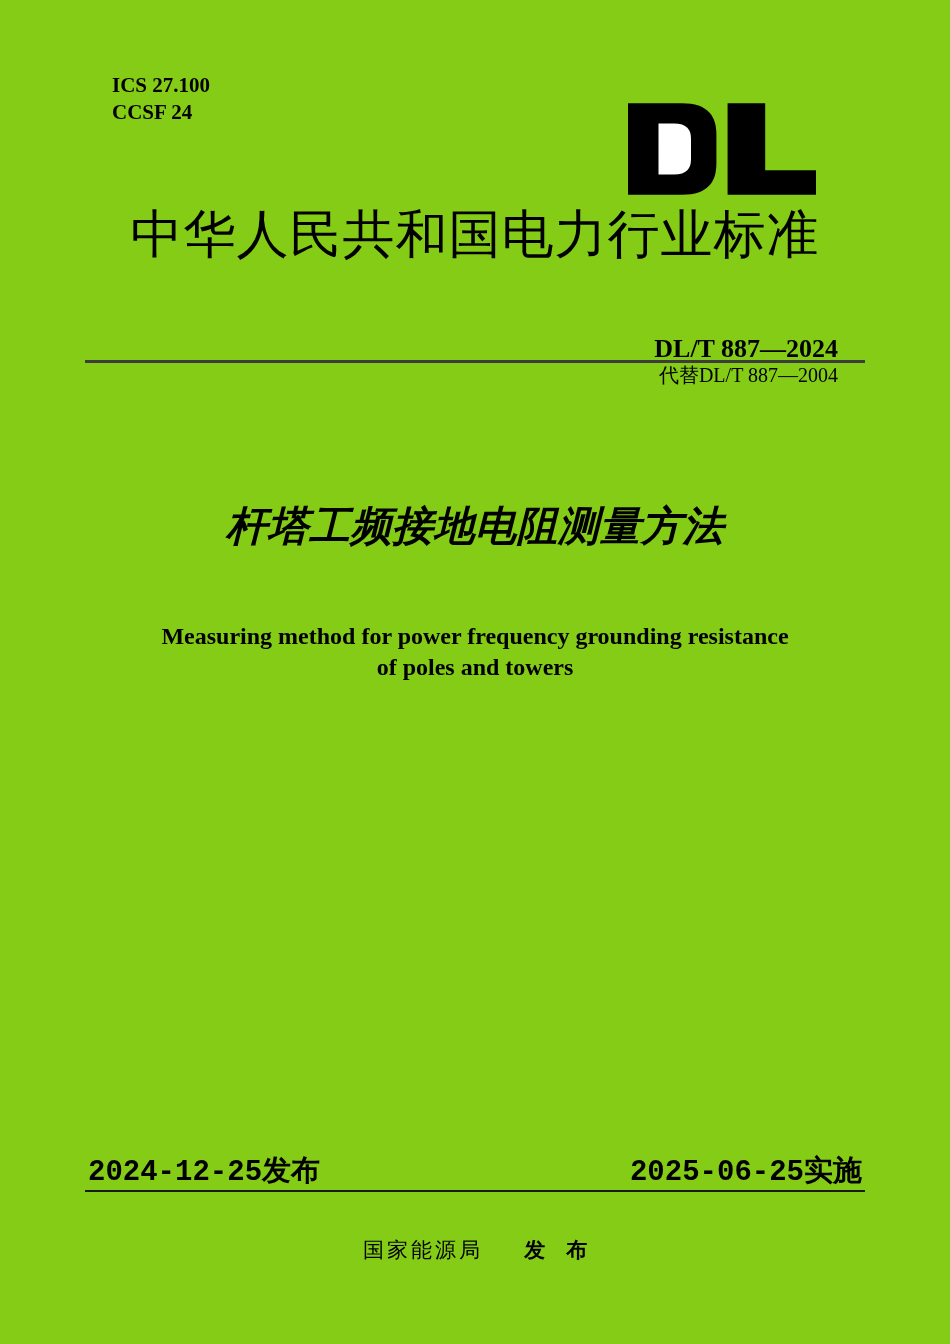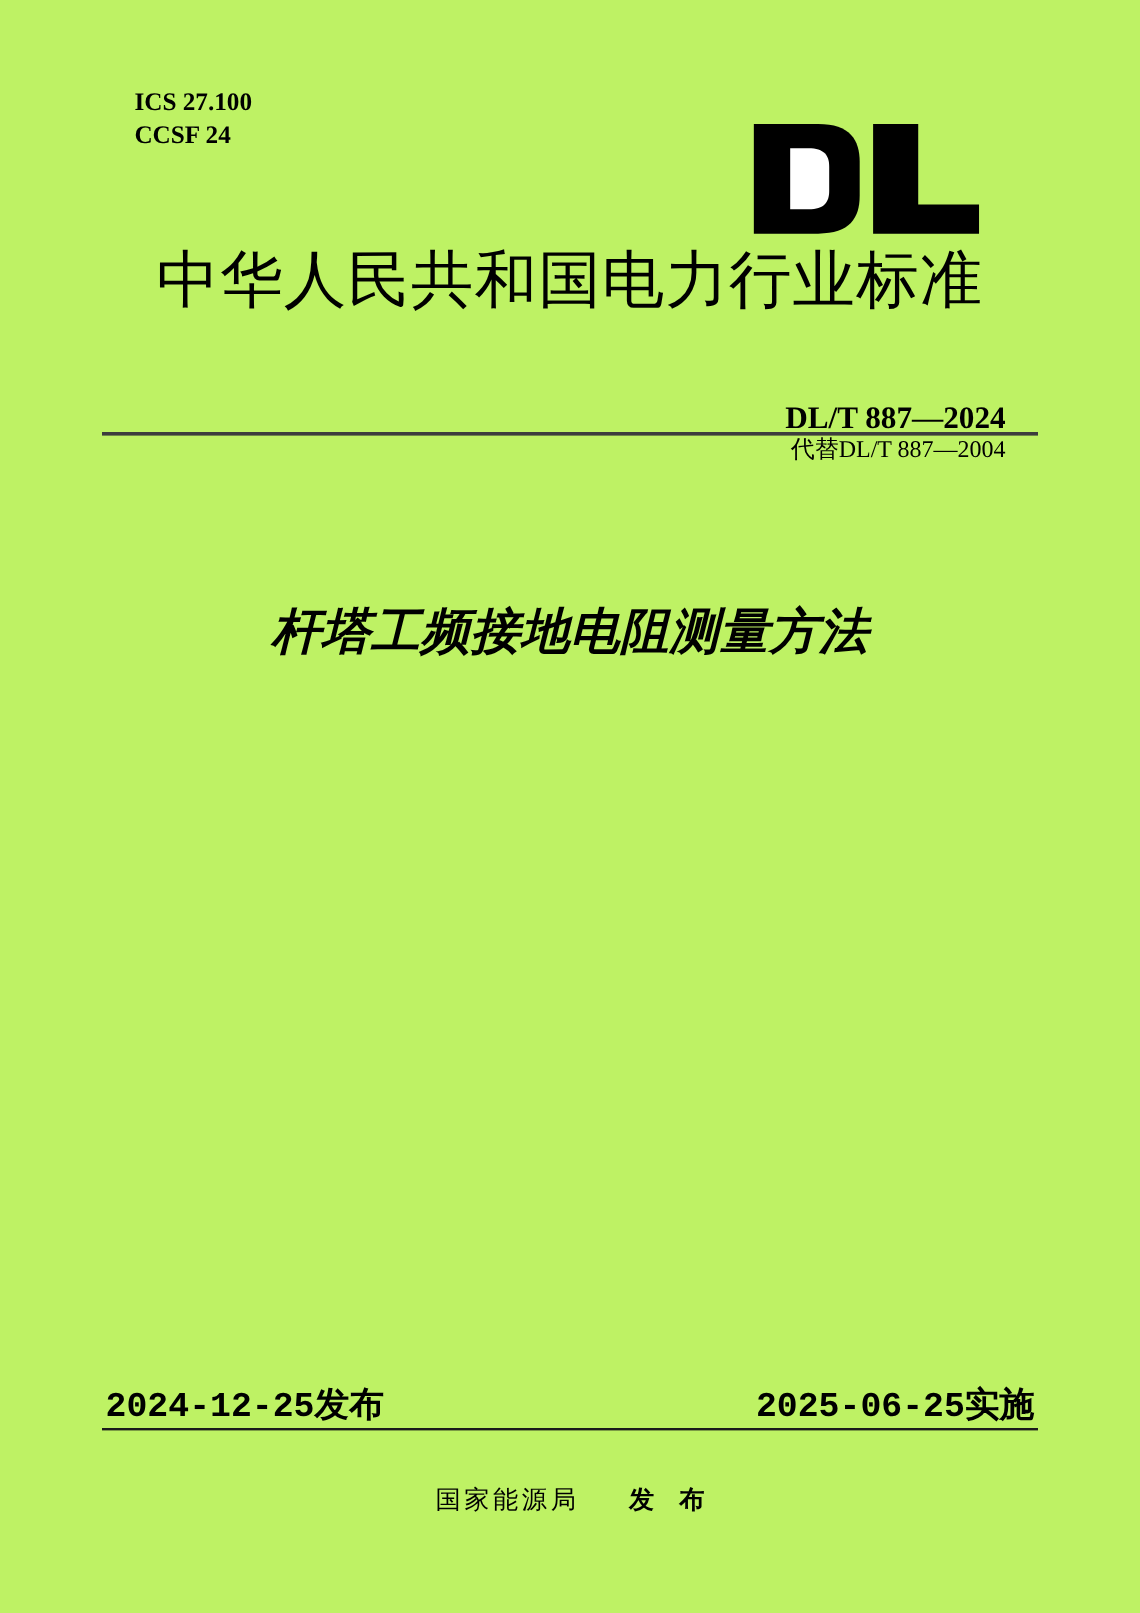--- a/index.html
+++ b/index.html
@@ -4,21 +4,21 @@
 <style>
   html, body {
     margin: 0;
     padding: 0;
     background: #ffffff;
   }
   .page {
     position: relative;
     width: 950px;
     height: 1344px;
-    background: #bef264;
+    background: #84cc16;
     overflow: hidden;
     color: #000;
   }
 
   
   .ics-block {
     position: absolute;
     left: 112px;
     top: 72px;
     font-family: "Liberation Serif", "DejaVu Serif", serif;
@@ -192,20 +192,24 @@
 
   <div class="num-block">
     <div class="std-number">DL/T 887—2024</div>
     <div class="replaces-note">代替DL/T 887—2004</div>
   </div>
 
   <div class="rule-thick"></div>
 
   <h2 class="doc-title-zh">杆塔工频接地电阻测量方法</h2>
 
+  <div class="doc-title-en">
+    <div>Measuring method for power frequency grounding resistance</div>
+    <div>of poles and towers</div>
+  </div>
 
   <div class="dates-row">
     <span>2024-12-25发布</span>
     <span>2025-06-25实施</span>
   </div>
 
   <div class="rule-thin"></div>
 
   <div class="publisher-row">
     <span class="publisher-name">国家能源局</span>

